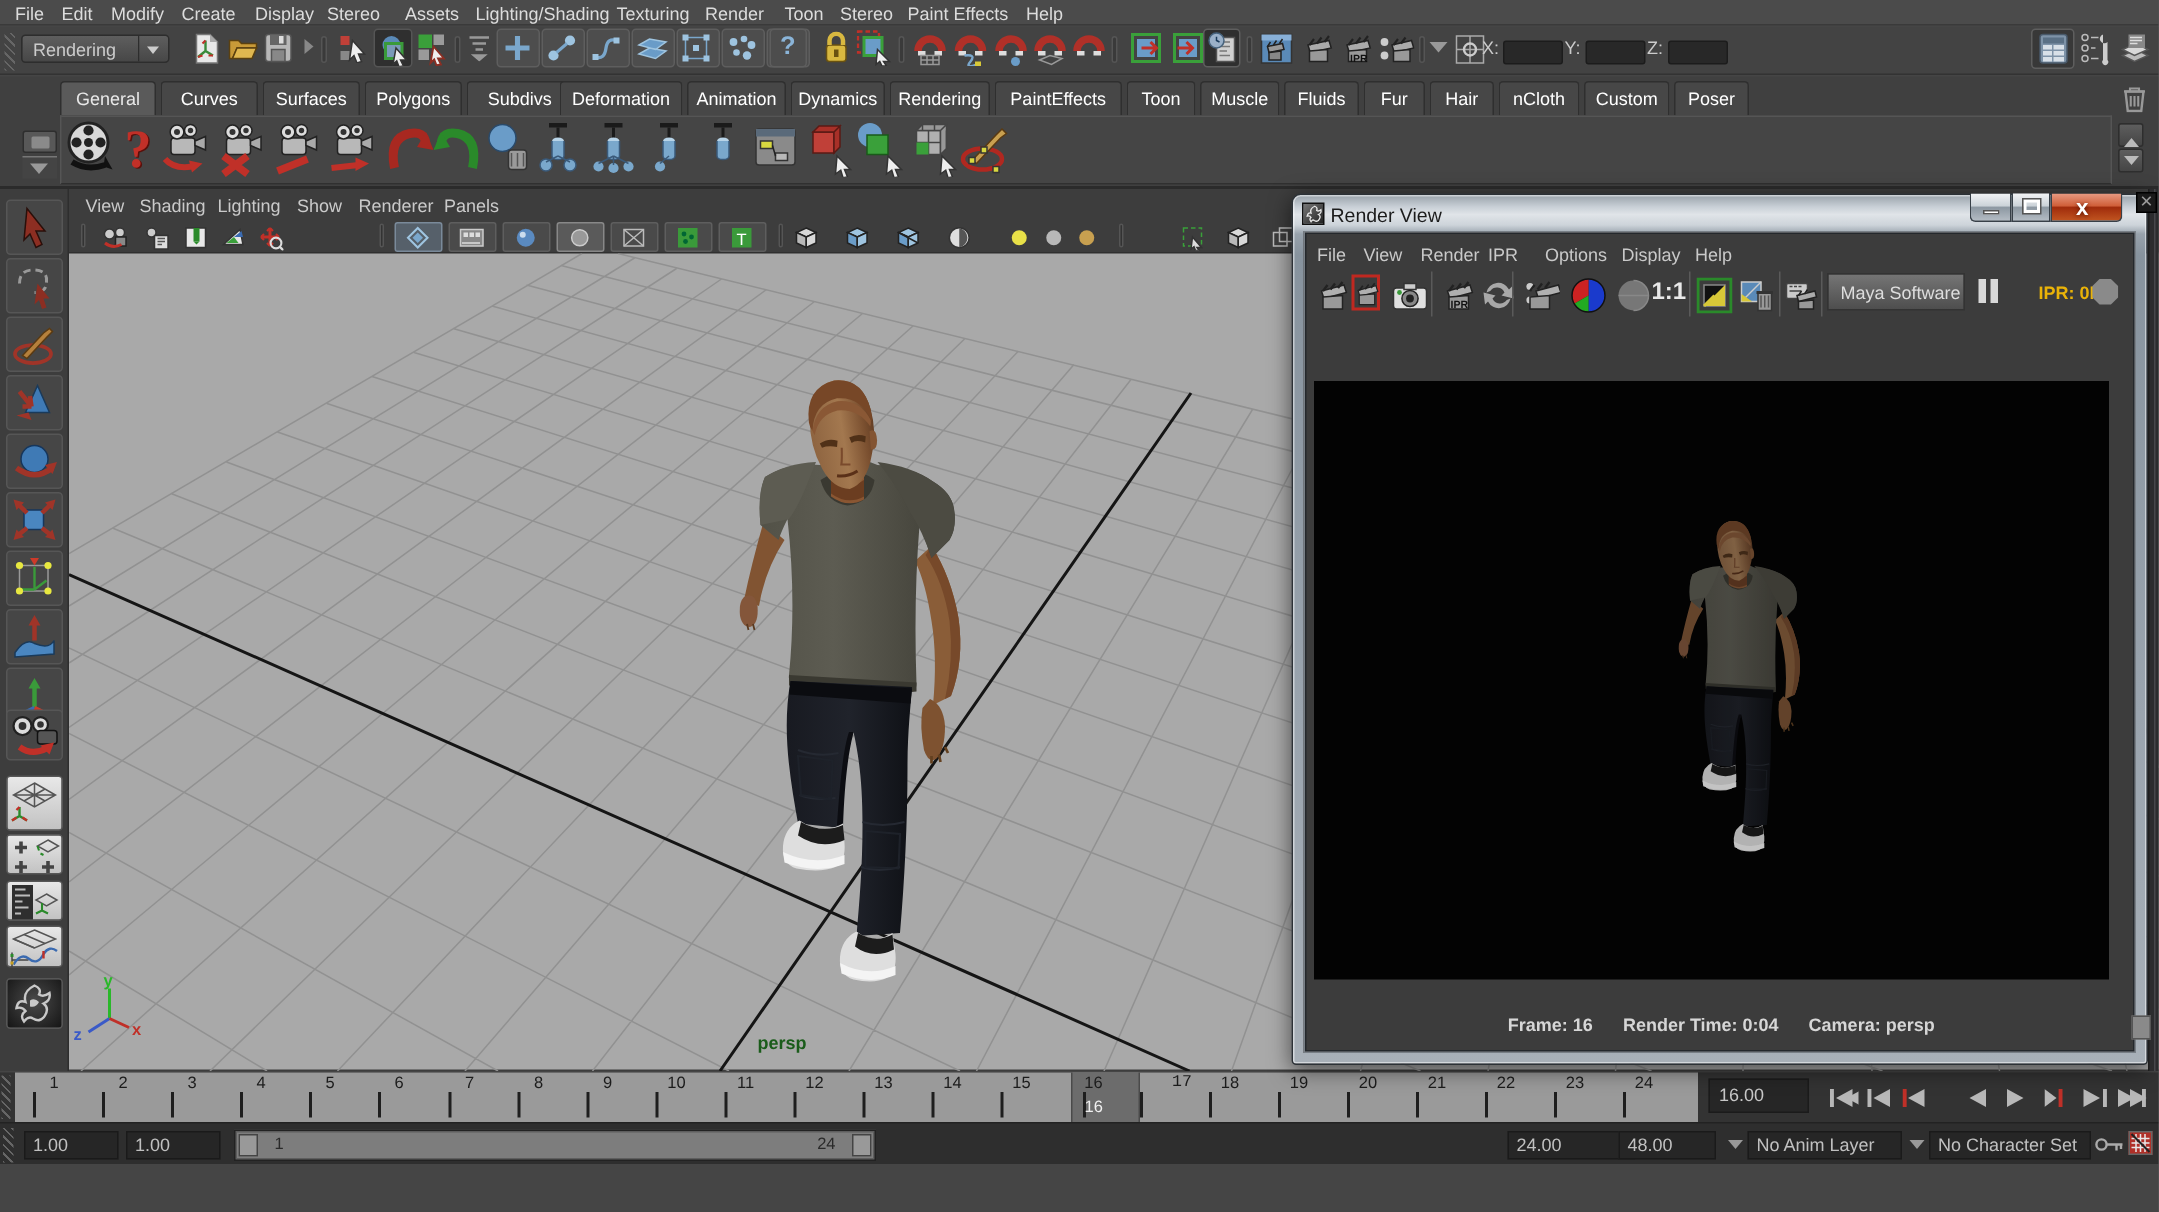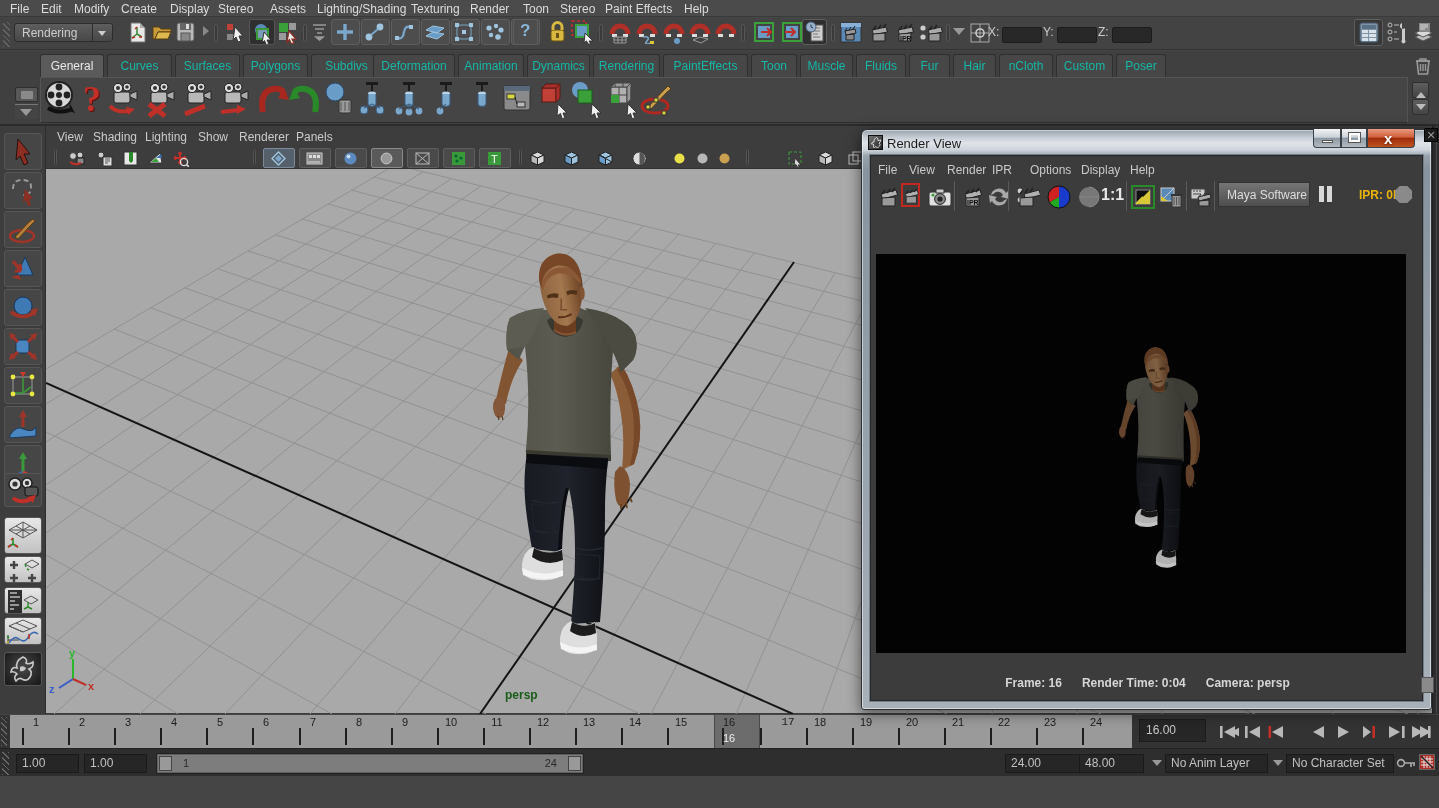--- a/index.html
+++ b/index.html
@@ -7,21 +7,21 @@
 
 #menubar{position:absolute;left:0;top:0;width:1439px;height:17px;background:#4b4b4b;border-bottom:1px solid #3a3a3a;}
 #menubar span{position:absolute;top:2px;font-size:12px;color:#dcdcdc;}
 
 #toolbar{position:absolute;left:0;top:18px;width:1439px;height:32px;background:#434343;border-bottom:1px solid #333;}
 #rdrop{position:absolute;left:14px;top:5px;width:99px;height:19px;background:linear-gradient(#5e5e5e,#474747);border:1px solid #2d2d2d;border-radius:3px;color:#ccc;font-size:12px;line-height:18px;padding-left:7px;}
 #rdrop .arr{position:absolute;right:0;top:0;width:20px;height:17px;border-left:1px solid #2d2d2d;background:linear-gradient(#5e5e5e,#474747);border-radius:0 3px 3px 0;}
 #rdrop .arr:after{content:"";position:absolute;left:5px;top:7px;border:4px solid transparent;border-top:5px solid #ccc;}
 
 #shelf{position:absolute;left:0;top:51px;width:1439px;height:75px;background:#404040;border-bottom:2px solid #2b2b2b;}
-.tab{position:absolute;top:3px;height:23px;background:#474747;border:1px solid #2f2f2f;border-bottom:none;border-radius:3px 3px 0 0;color:#14b8a6;font-size:12px;text-align:center;line-height:22px;}
+.tab{position:absolute;top:3px;height:23px;background:#474747;border:1px solid #2f2f2f;border-bottom:none;border-radius:3px 3px 0 0;color:#ffffff;font-size:12px;text-align:center;line-height:22px;}
 .tab.act{background:#5a5a5a;color:#e8e8e8;}
 #shelficons{position:absolute;left:40px;top:26px;width:1368px;height:46px;background:#454545;border:1px solid #555;border-bottom:1px solid #303030;}
 
 #toolbox{position:absolute;left:0;top:126px;width:46px;height:588px;background:#3d3d3d;border-right:1px solid #2e2e2e;}
 .tool{position:absolute;left:4px;width:38px;background:#464646;border:1px solid #565656;border-radius:3px;}
 
 #vp{position:absolute;left:46px;top:126px;width:1393px;height:588px;background:#3d3d3d;}
 #vpmenu{position:absolute;left:0;top:0;width:1393px;height:22px;}
 #vpmenu span{position:absolute;top:4px;font-size:12px;color:#cacaca;}
 #vpicons{position:absolute;left:0;top:22px;width:1393px;height:20px;}

